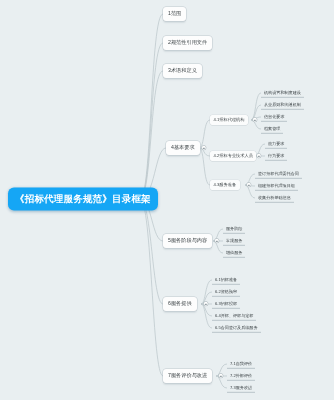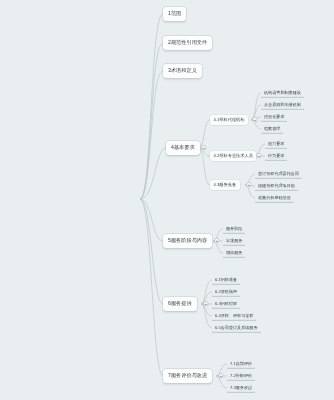--- a/index.html
+++ b/index.html
@@ -112,20 +112,21 @@
       <path d="M201 304 C 206 304, 205 304, 212 304"></path>
       <path d="M201 304 C 206 304, 205 316, 212 316"></path>
       <path d="M201 304 C 206 304, 205 328, 212 328"></path>
 
       <path d="M216 376 C 221 376, 220 364, 227 364"></path>
       <path d="M216 376 C 221 376, 220 376, 227 376"></path>
       <path d="M216 376 C 221 376, 220 388, 227 388"></path>
     </g>
   </svg>
 
+  <div class="node root" style="left:8px;top:199px;">《招标代理服务规范》目录框架</div>
 
   <div class="node lvl1" style="left:163px;top:14px;">1范围</div>
   <div class="node lvl1" style="left:163px;top:43px;">2规范性引用文件</div>
   <div class="node lvl1" style="left:163px;top:71px;">3术语和定义</div>
 
   <div class="node lvl1" style="left:166px;top:148px;">4基本要求</div>
   <div class="toggle minus" style="left:204px;top:148px;"></div>
 
   <div class="node lvl2" style="left:210px;top:120px;">4.1招标代理机构</div>
   <div class="toggle minus" style="left:255px;top:120px;"></div>

